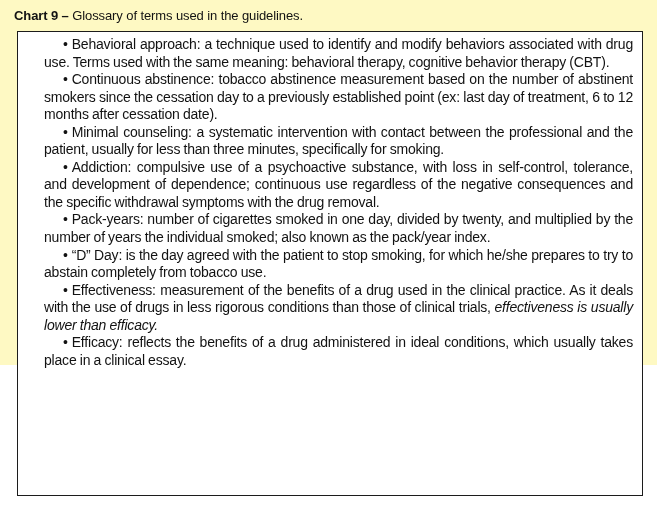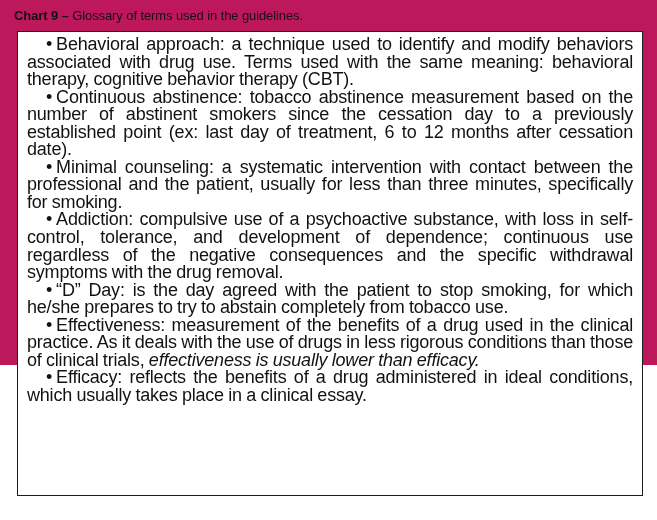--- a/index.html
+++ b/index.html
@@ -11,21 +11,21 @@
     width: 657px;
     height: 520px;
     overflow: hidden;
     font-family: "Liberation Sans", sans-serif;
     color: #121212;
   }
   .page {
     position: relative;
     width: 657px;
     height: 365px;
-    background: #be185d;
+    background: #fef9c3;
   }
   .chart-caption {
     position: absolute;
     left: 14px;
     top: 8px;
     font-size: 13px;
     letter-spacing: -0.1px;
     white-space: nowrap;
   }
   .caption-label {
@@ -36,22 +36,22 @@
   }
   .glossary-box {
     position: absolute;
     left: 17px;
     top: 31px;
     width: 626px;
     min-height: 465px;
     box-sizing: border-box;
     border: 1.5px solid #1c1c1c;
     background: #ffffff;
-    padding: 4px 9px 4px 9px;
-    font-size: 18px;
+    padding: 4px 9px 4px 26px;
+    font-size: 14px;
     line-height: 17.55px;
     letter-spacing: -0.2px;
     word-spacing: -0.4px;
     text-align: justify;
   }
   .entry {
     margin: 0;
     text-indent: 19px;
   }
   .bullet {
@@ -77,20 +77,21 @@
     <p class="entry"><span class="bullet">•</span><span>Behavioral approach: a technique used to identify and modify behaviors associated with drug use. Terms used with the same meaning: behavioral therapy, cognitive behavior therapy (CBT).</span></p>
 
     <p class="entry"><span class="bullet">•</span><span>Continuous abstinence: tobacco abstinence measurement based on the number of abstinent smokers since the cessation day to a previously established point (ex: last day of treatment, 6 to 12 months after cessation date).</span></p>
 
 
 
     <p class="entry"><span class="bullet">•</span><span>Minimal counseling: a systematic intervention with contact between the professional and the patient, usually for less than three minutes, specifically for smoking.</span></p>
 
     <p class="entry"><span class="bullet">•</span><span>Addiction: compulsive use of a psychoactive substance, with loss in self-control, tolerance, and development of dependence; continuous use regardless of the negative consequences and the specific withdrawal symptoms with the drug removal.</span></p>
 
+    <p class="entry"><span class="bullet">•</span><span>Pack-years: number of cigarettes smoked in one day, divided by twenty, and multiplied by the number of years the individual smoked; also known as the pack/year index.</span></p>
 
 
     <p class="entry"><span class="bullet">•</span><span>“D” Day: is the day agreed with the patient to stop smoking, for which he/she prepares to try to abstain completely from tobacco use.</span></p>
 
     <p class="entry"><span class="bullet">•</span><span>Effectiveness: measurement of the benefits of a drug used in the clinical practice. As it deals with the use of drugs in less rigorous conditions than those of clinical trials, </span><span class="italic">effectiveness is usually lower than efficacy.</span></p>
 
     <p class="entry"><span class="bullet">•</span><span>Efficacy: reflects the benefits of a drug administered in ideal conditions, which usually takes place in a clinical essay.</span></p>
 
   </div>
 </div>

